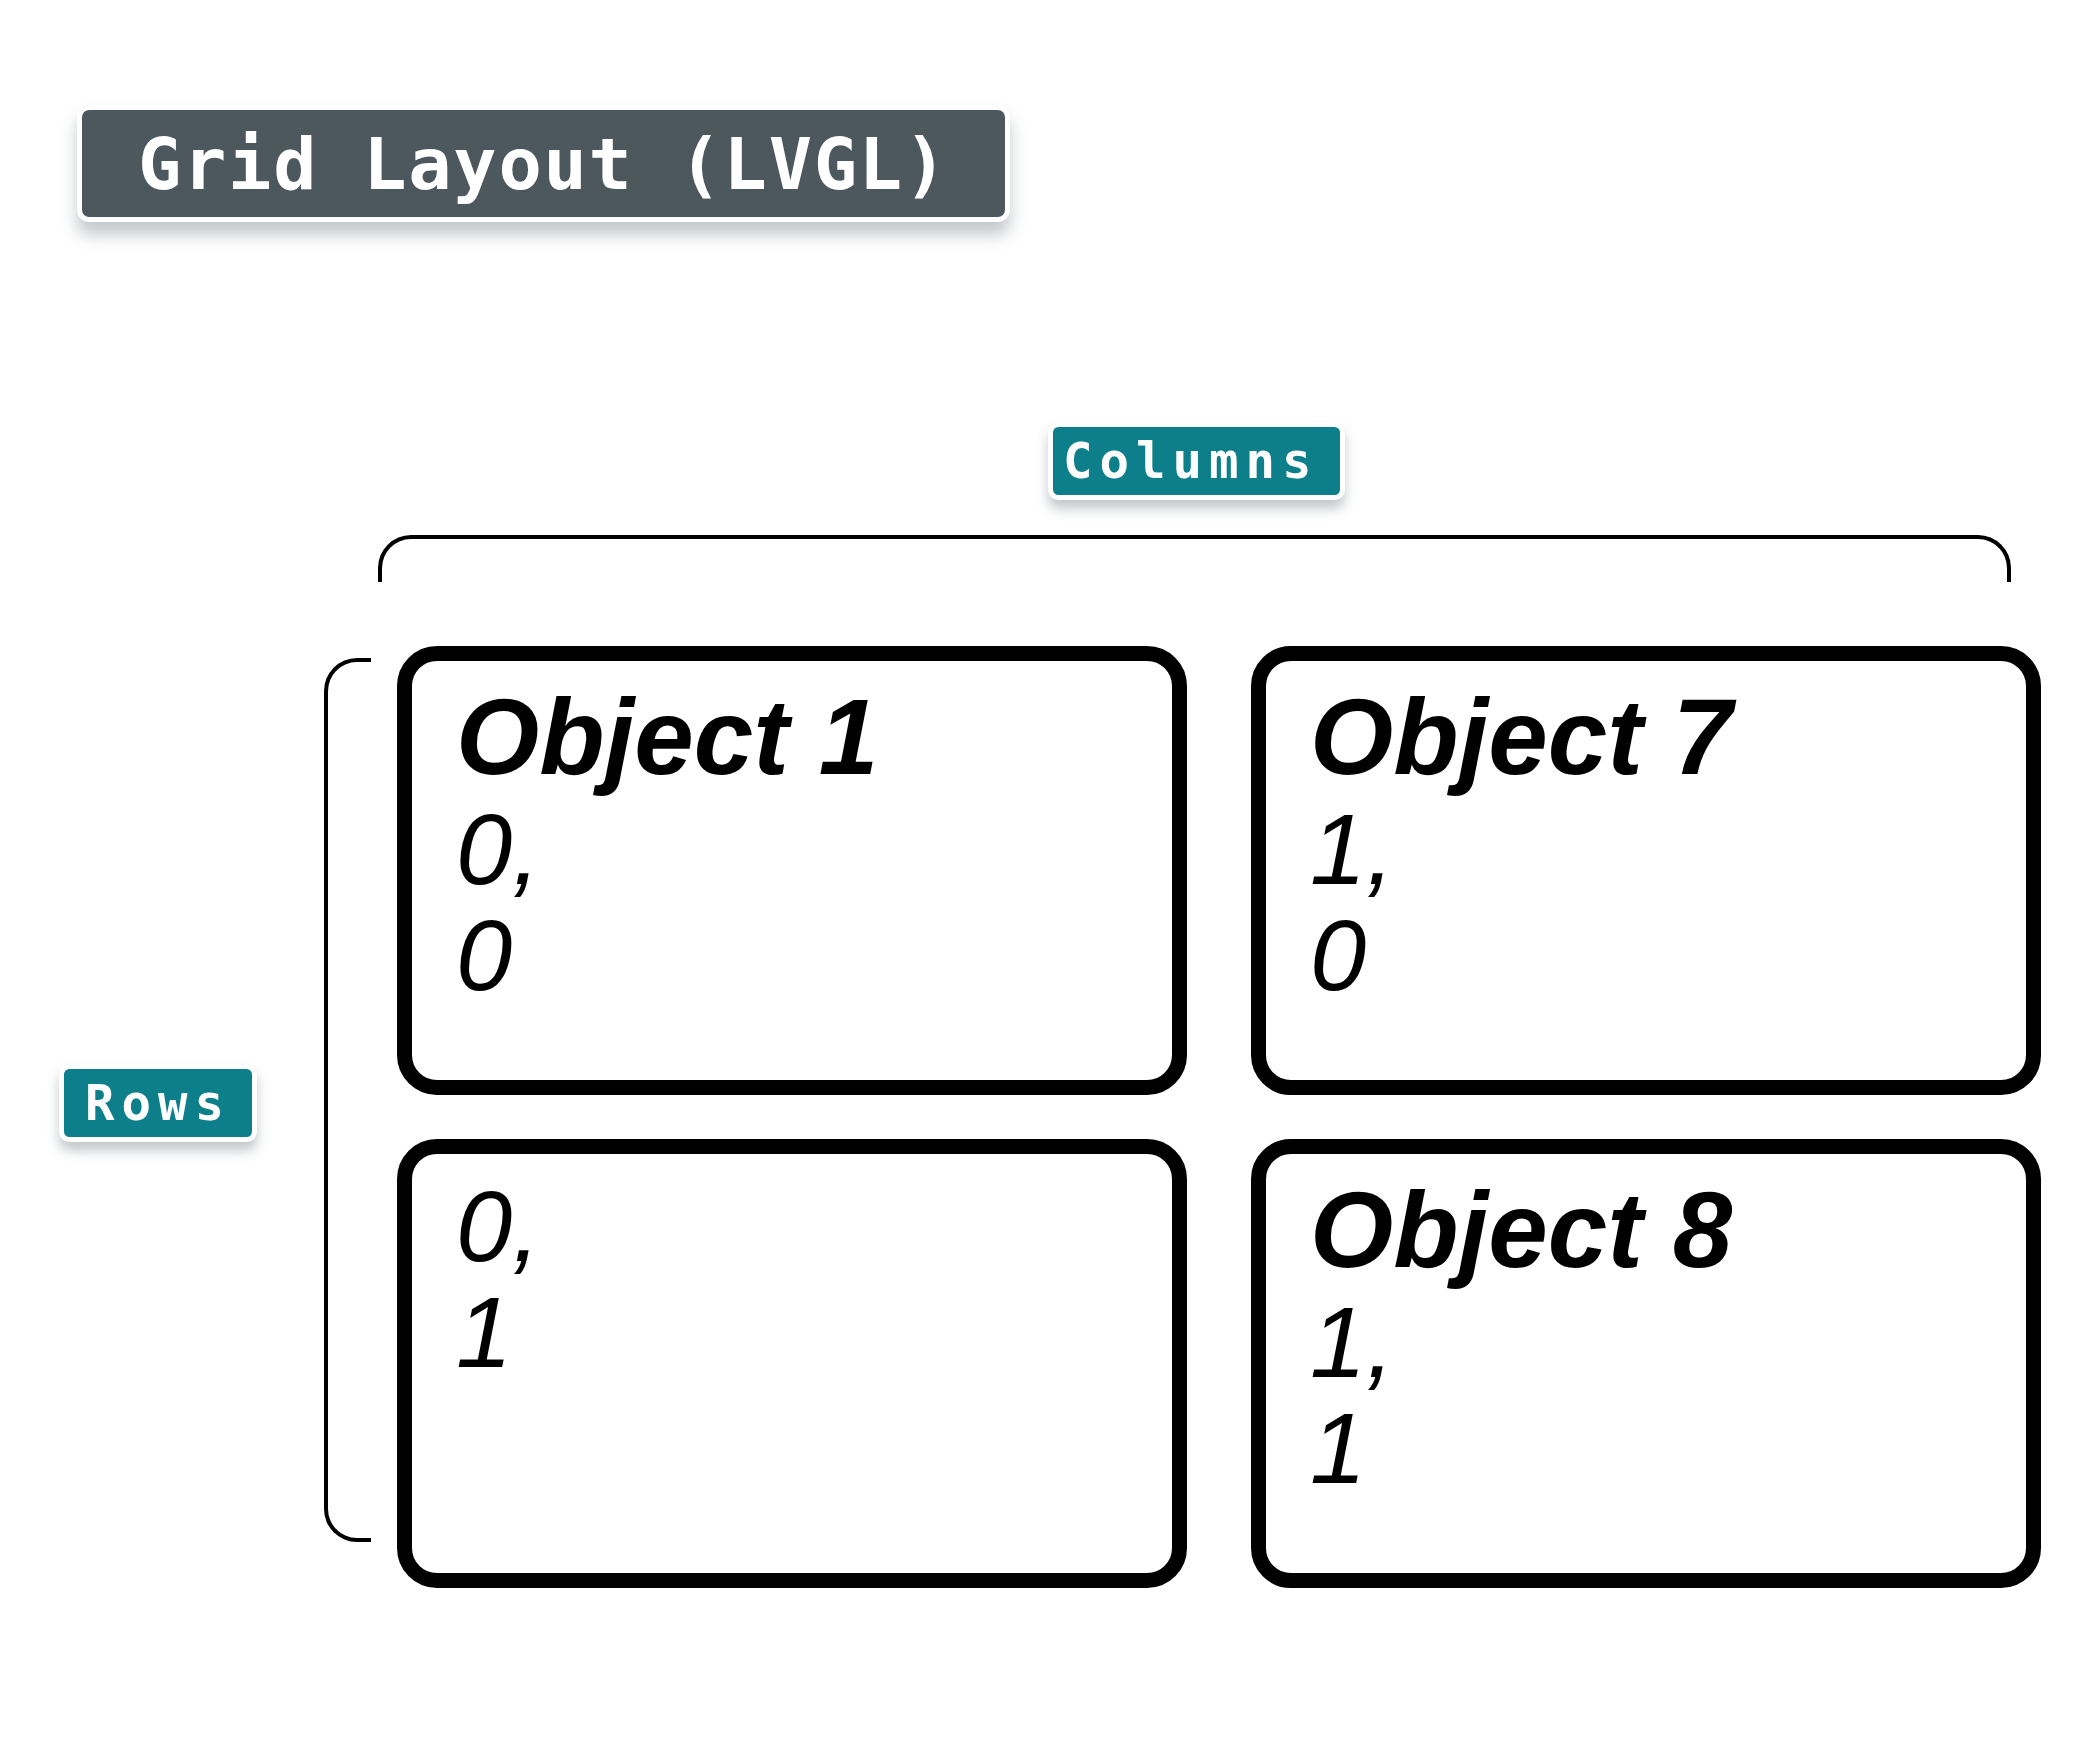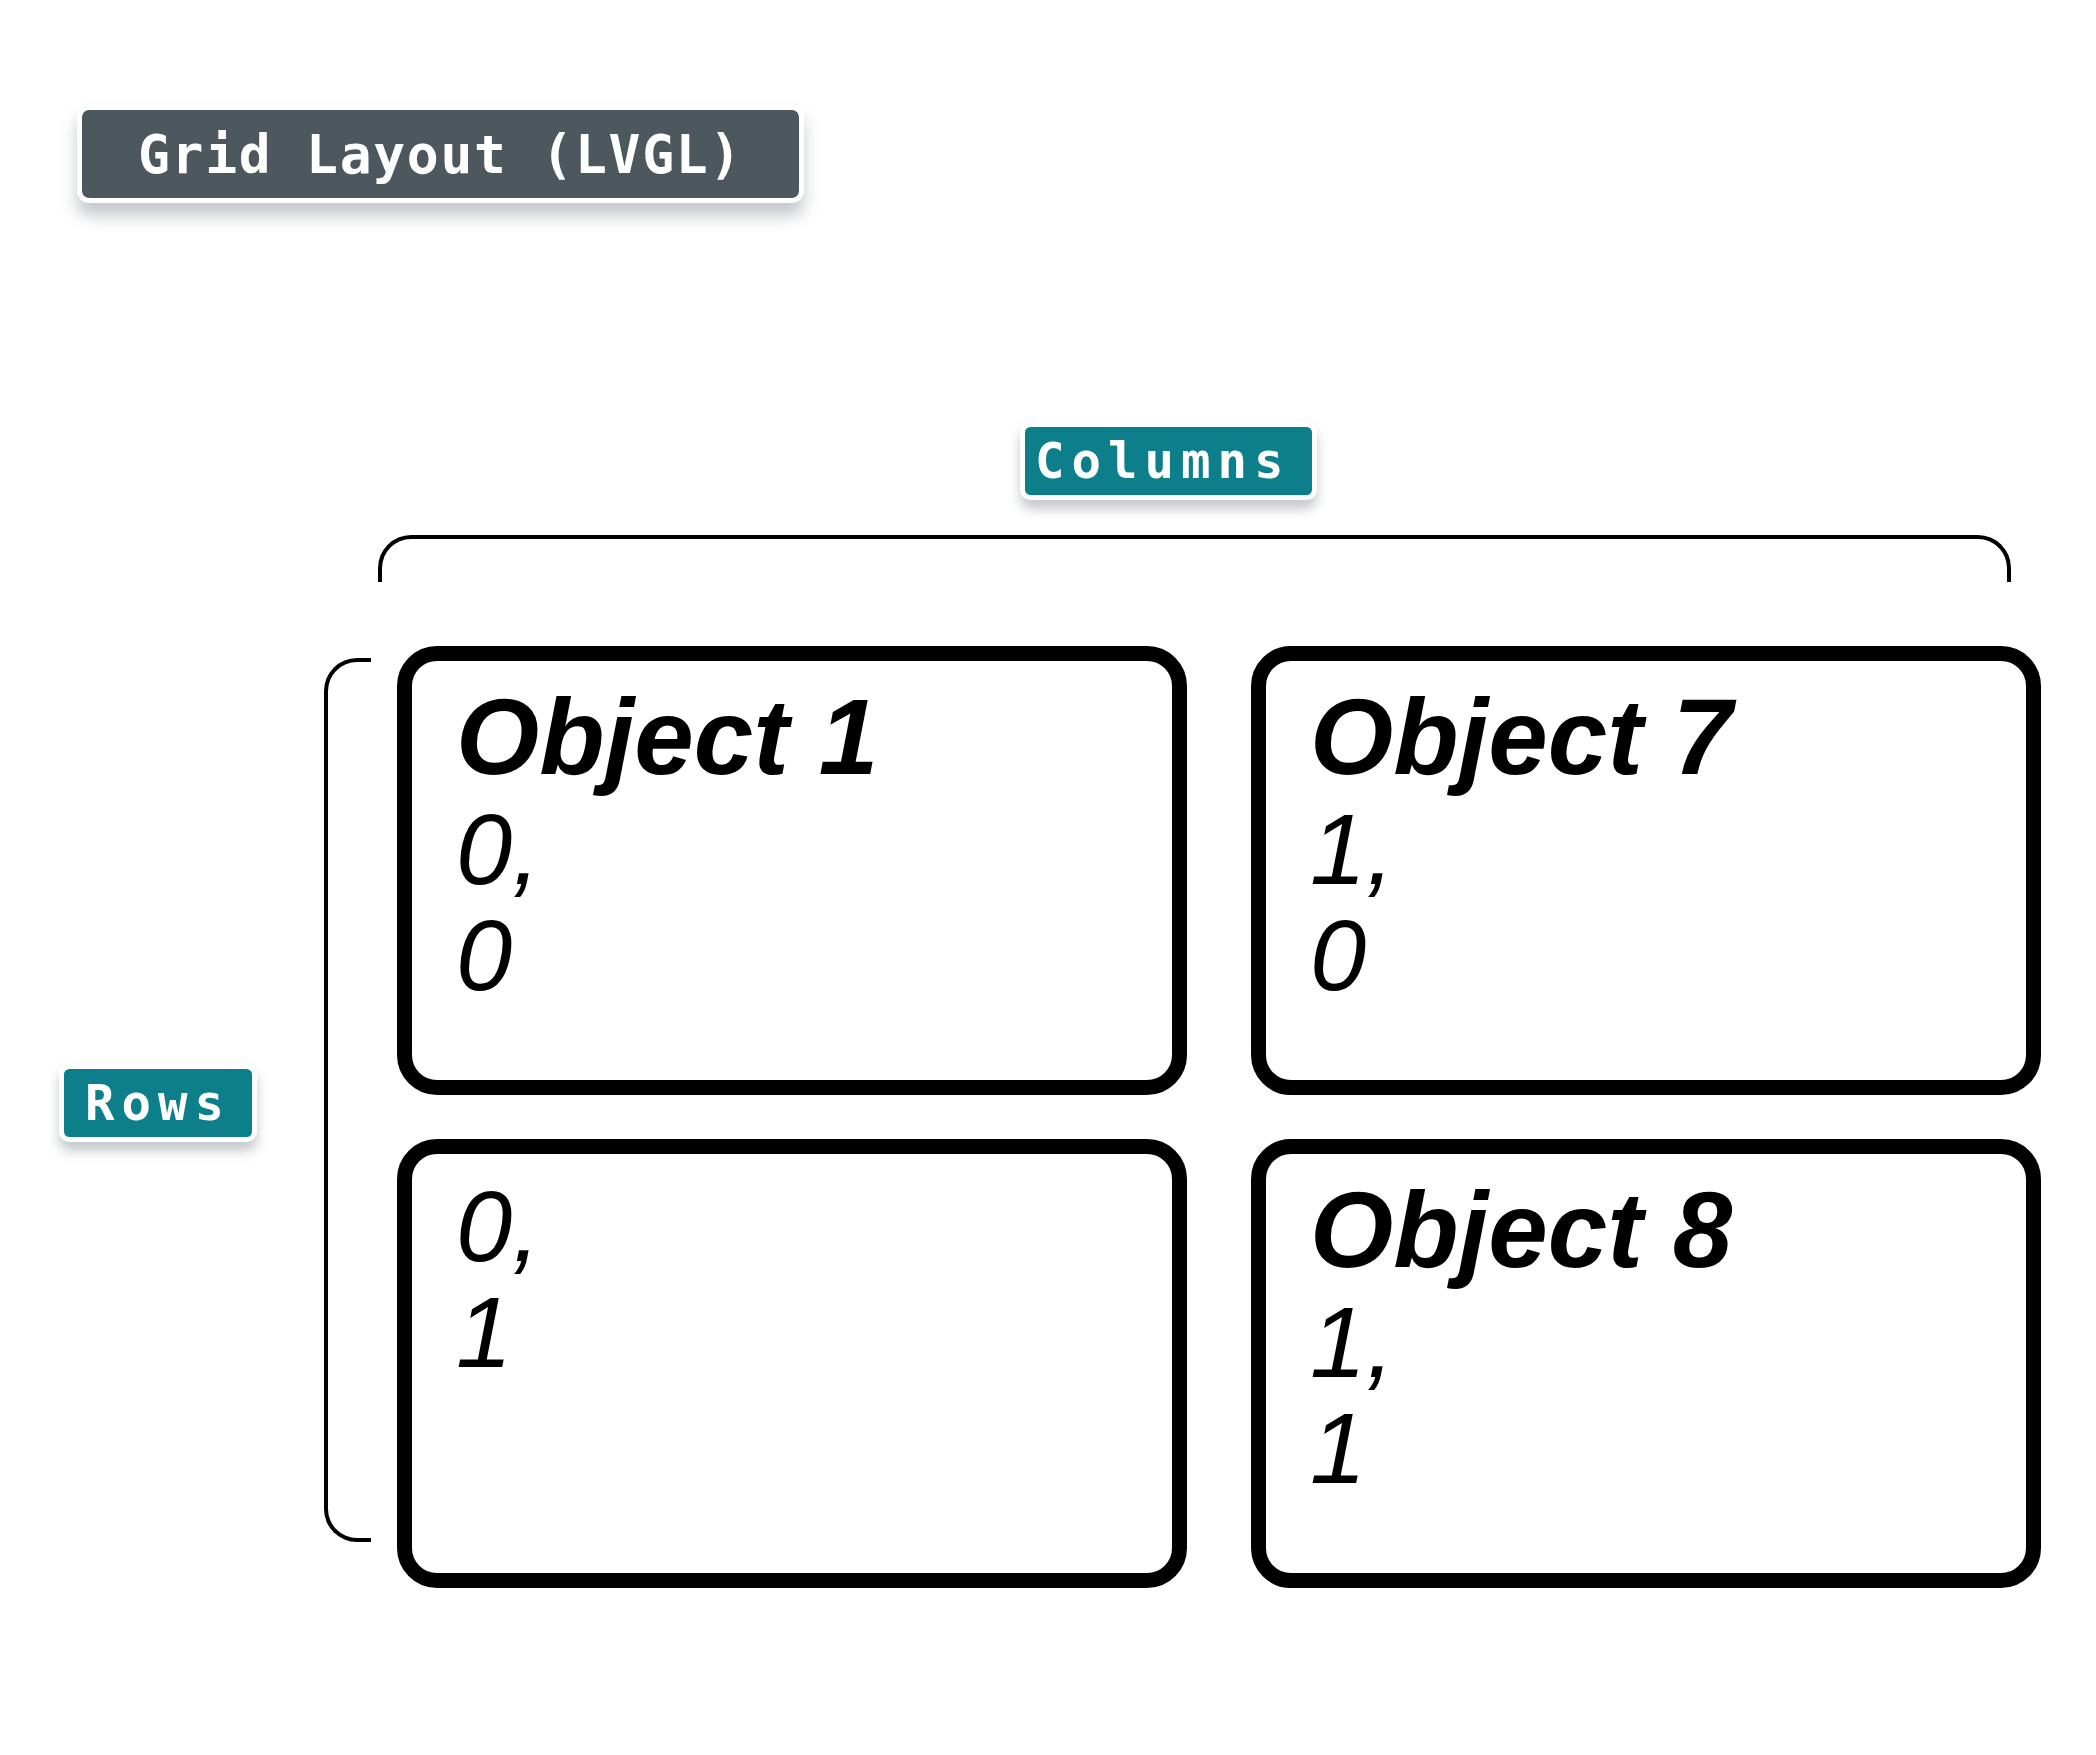--- a/index.html
+++ b/index.html
@@ -25,35 +25,35 @@
     font-family: "DejaVu Sans Mono", monospace;
     font-weight: 700;
     border: 5.2px solid #ffffff;
     box-shadow: 0 12.2px 15.7px rgba(90, 100, 110, 0.35);
     line-height: 1;
   }
   .title-badge {
     left: 77px;
     top: 105px;
     background: var(--slate, #4d585e);
-    font-size: 53px;
+    font-size: 72px;
     letter-spacing: 1.7px;
     padding: 17.5px 56px;
     border-radius: 12.2px;
   }
   .teal-badge {
     background: var(--teal, #0d7f8a);
     font-size: 49px;
     letter-spacing: 7px;
     padding: 9.6px 21px;
     border-radius: 10.5px;
     box-shadow: 0 8.7px 12.2px rgba(90, 100, 110, 0.35);
   }
   .columns-badge {
-    left: 1020px;
+    left: 1048px;
     top: 422px;
     padding-left: 10px;
   }
   .rows-badge {
     left: 59px;
     top: 1064px;
   }
 
   
   .bracket {

